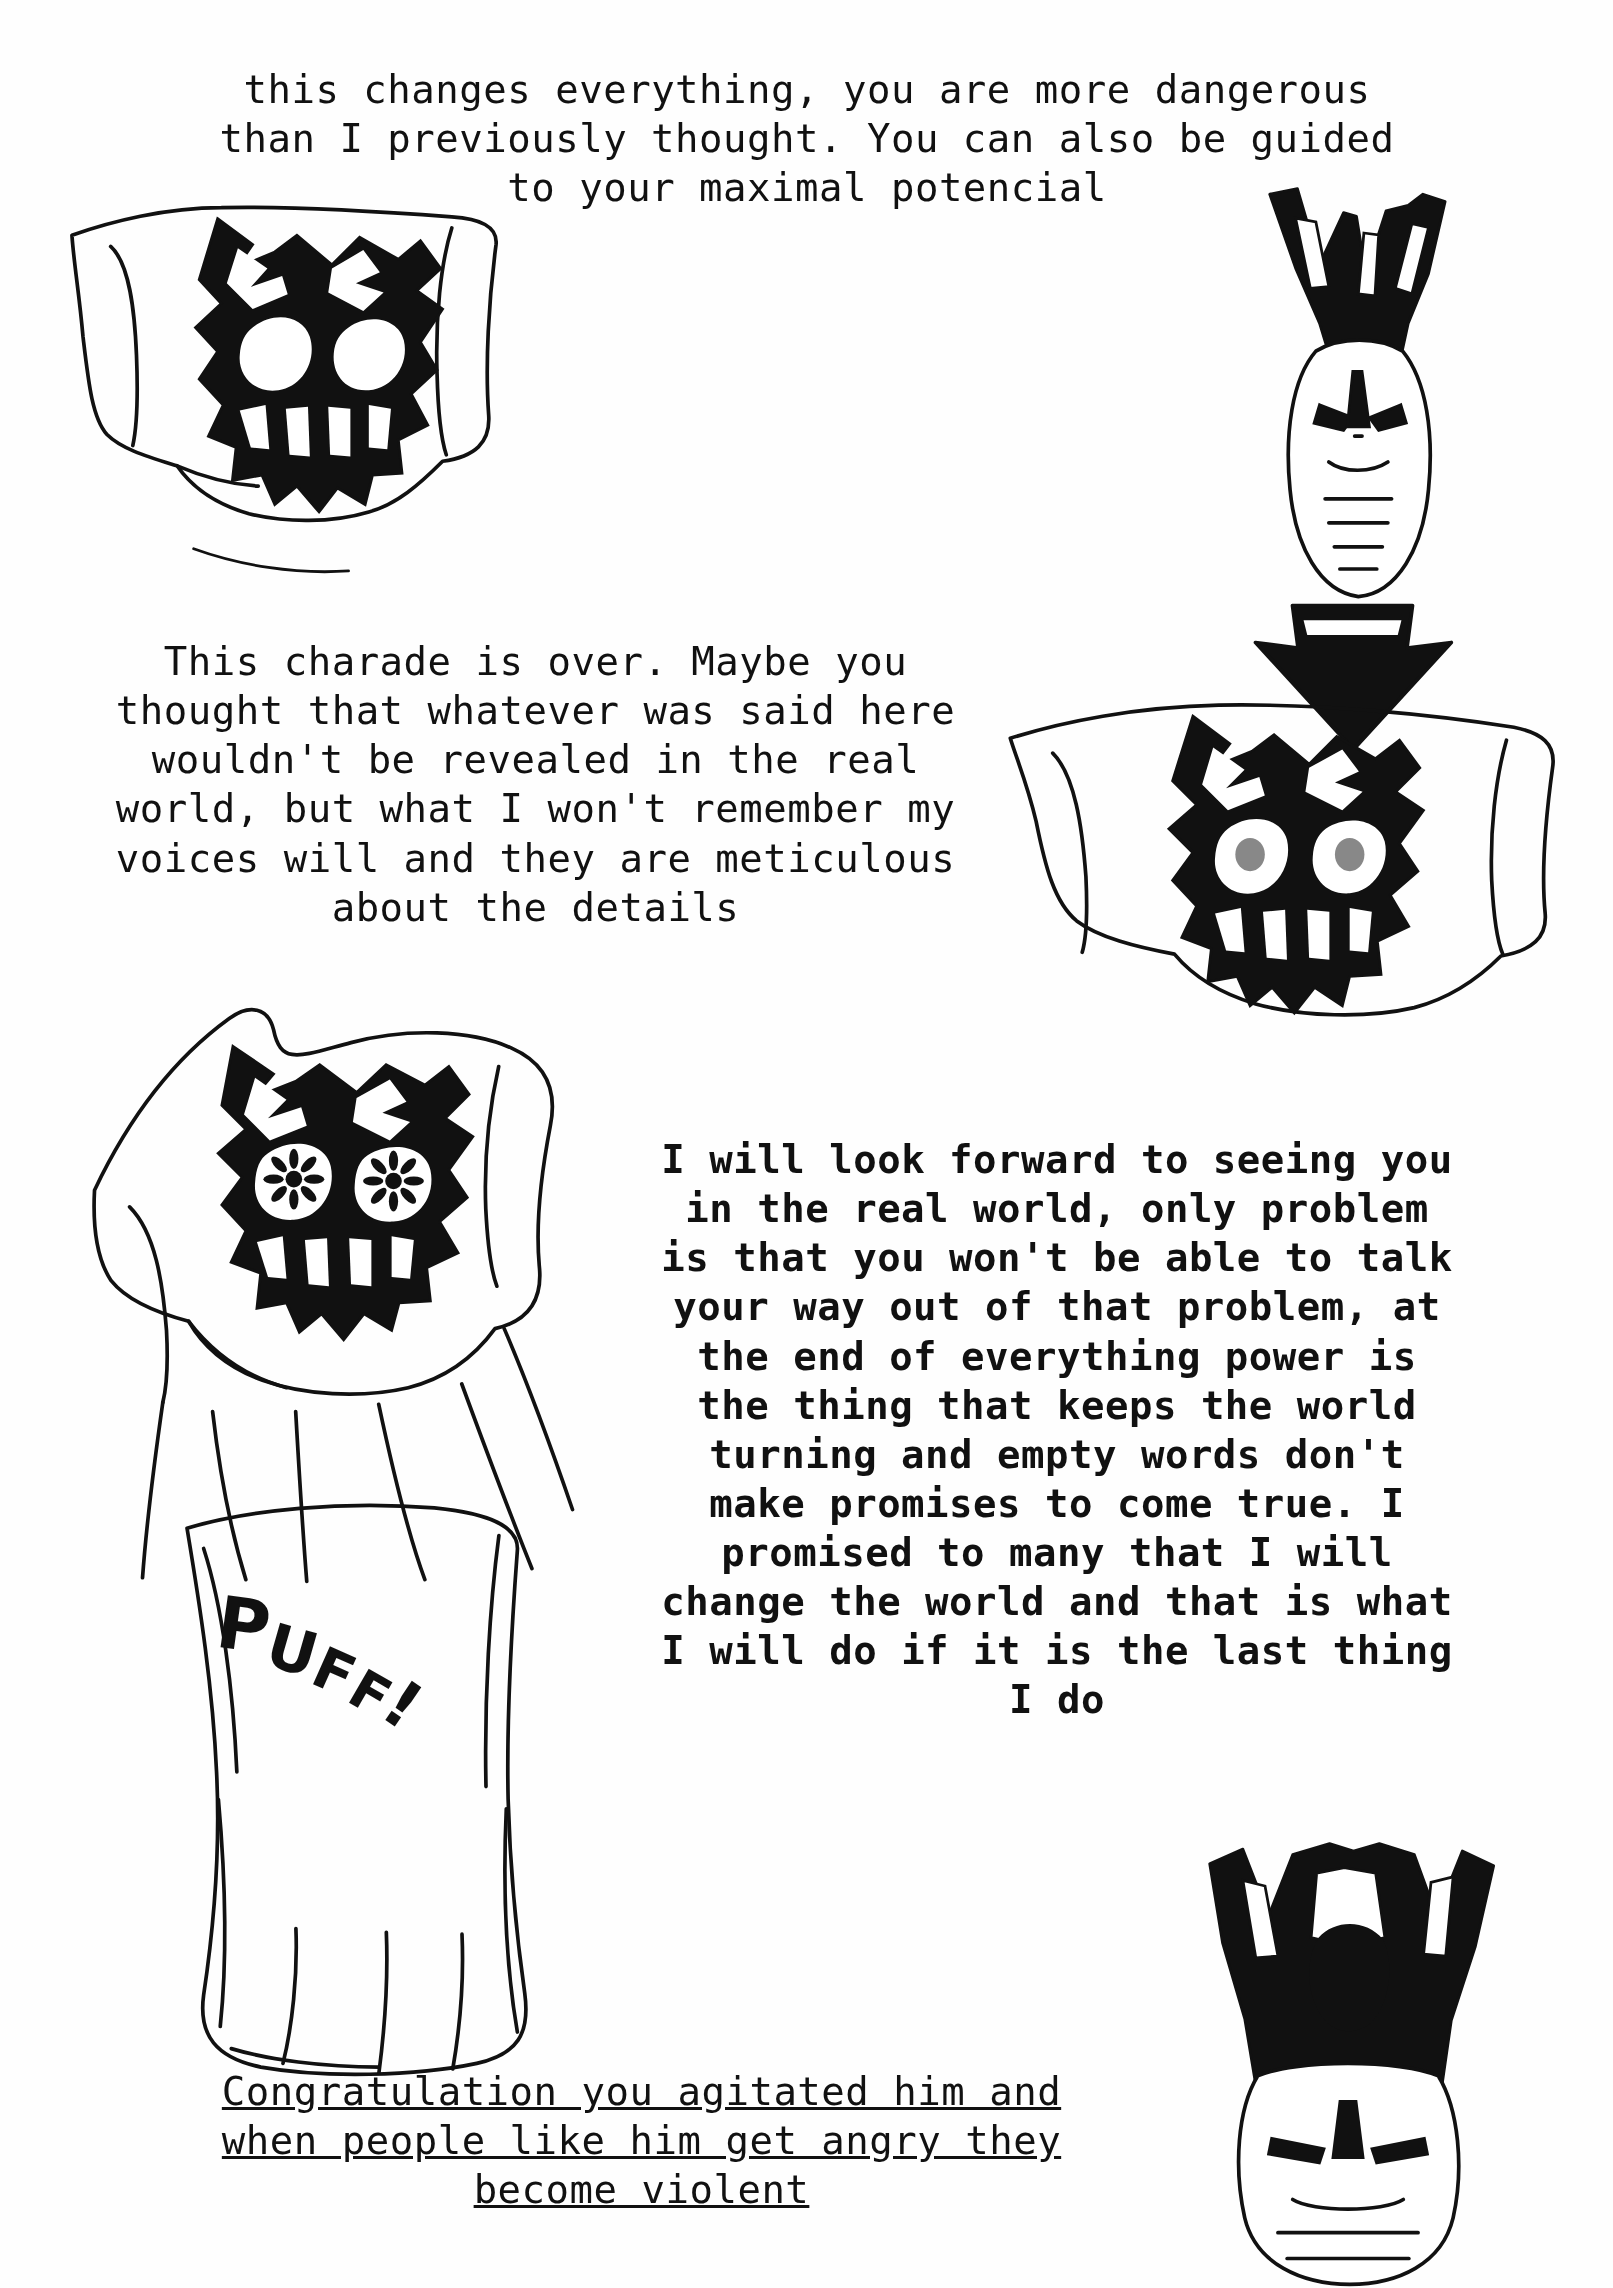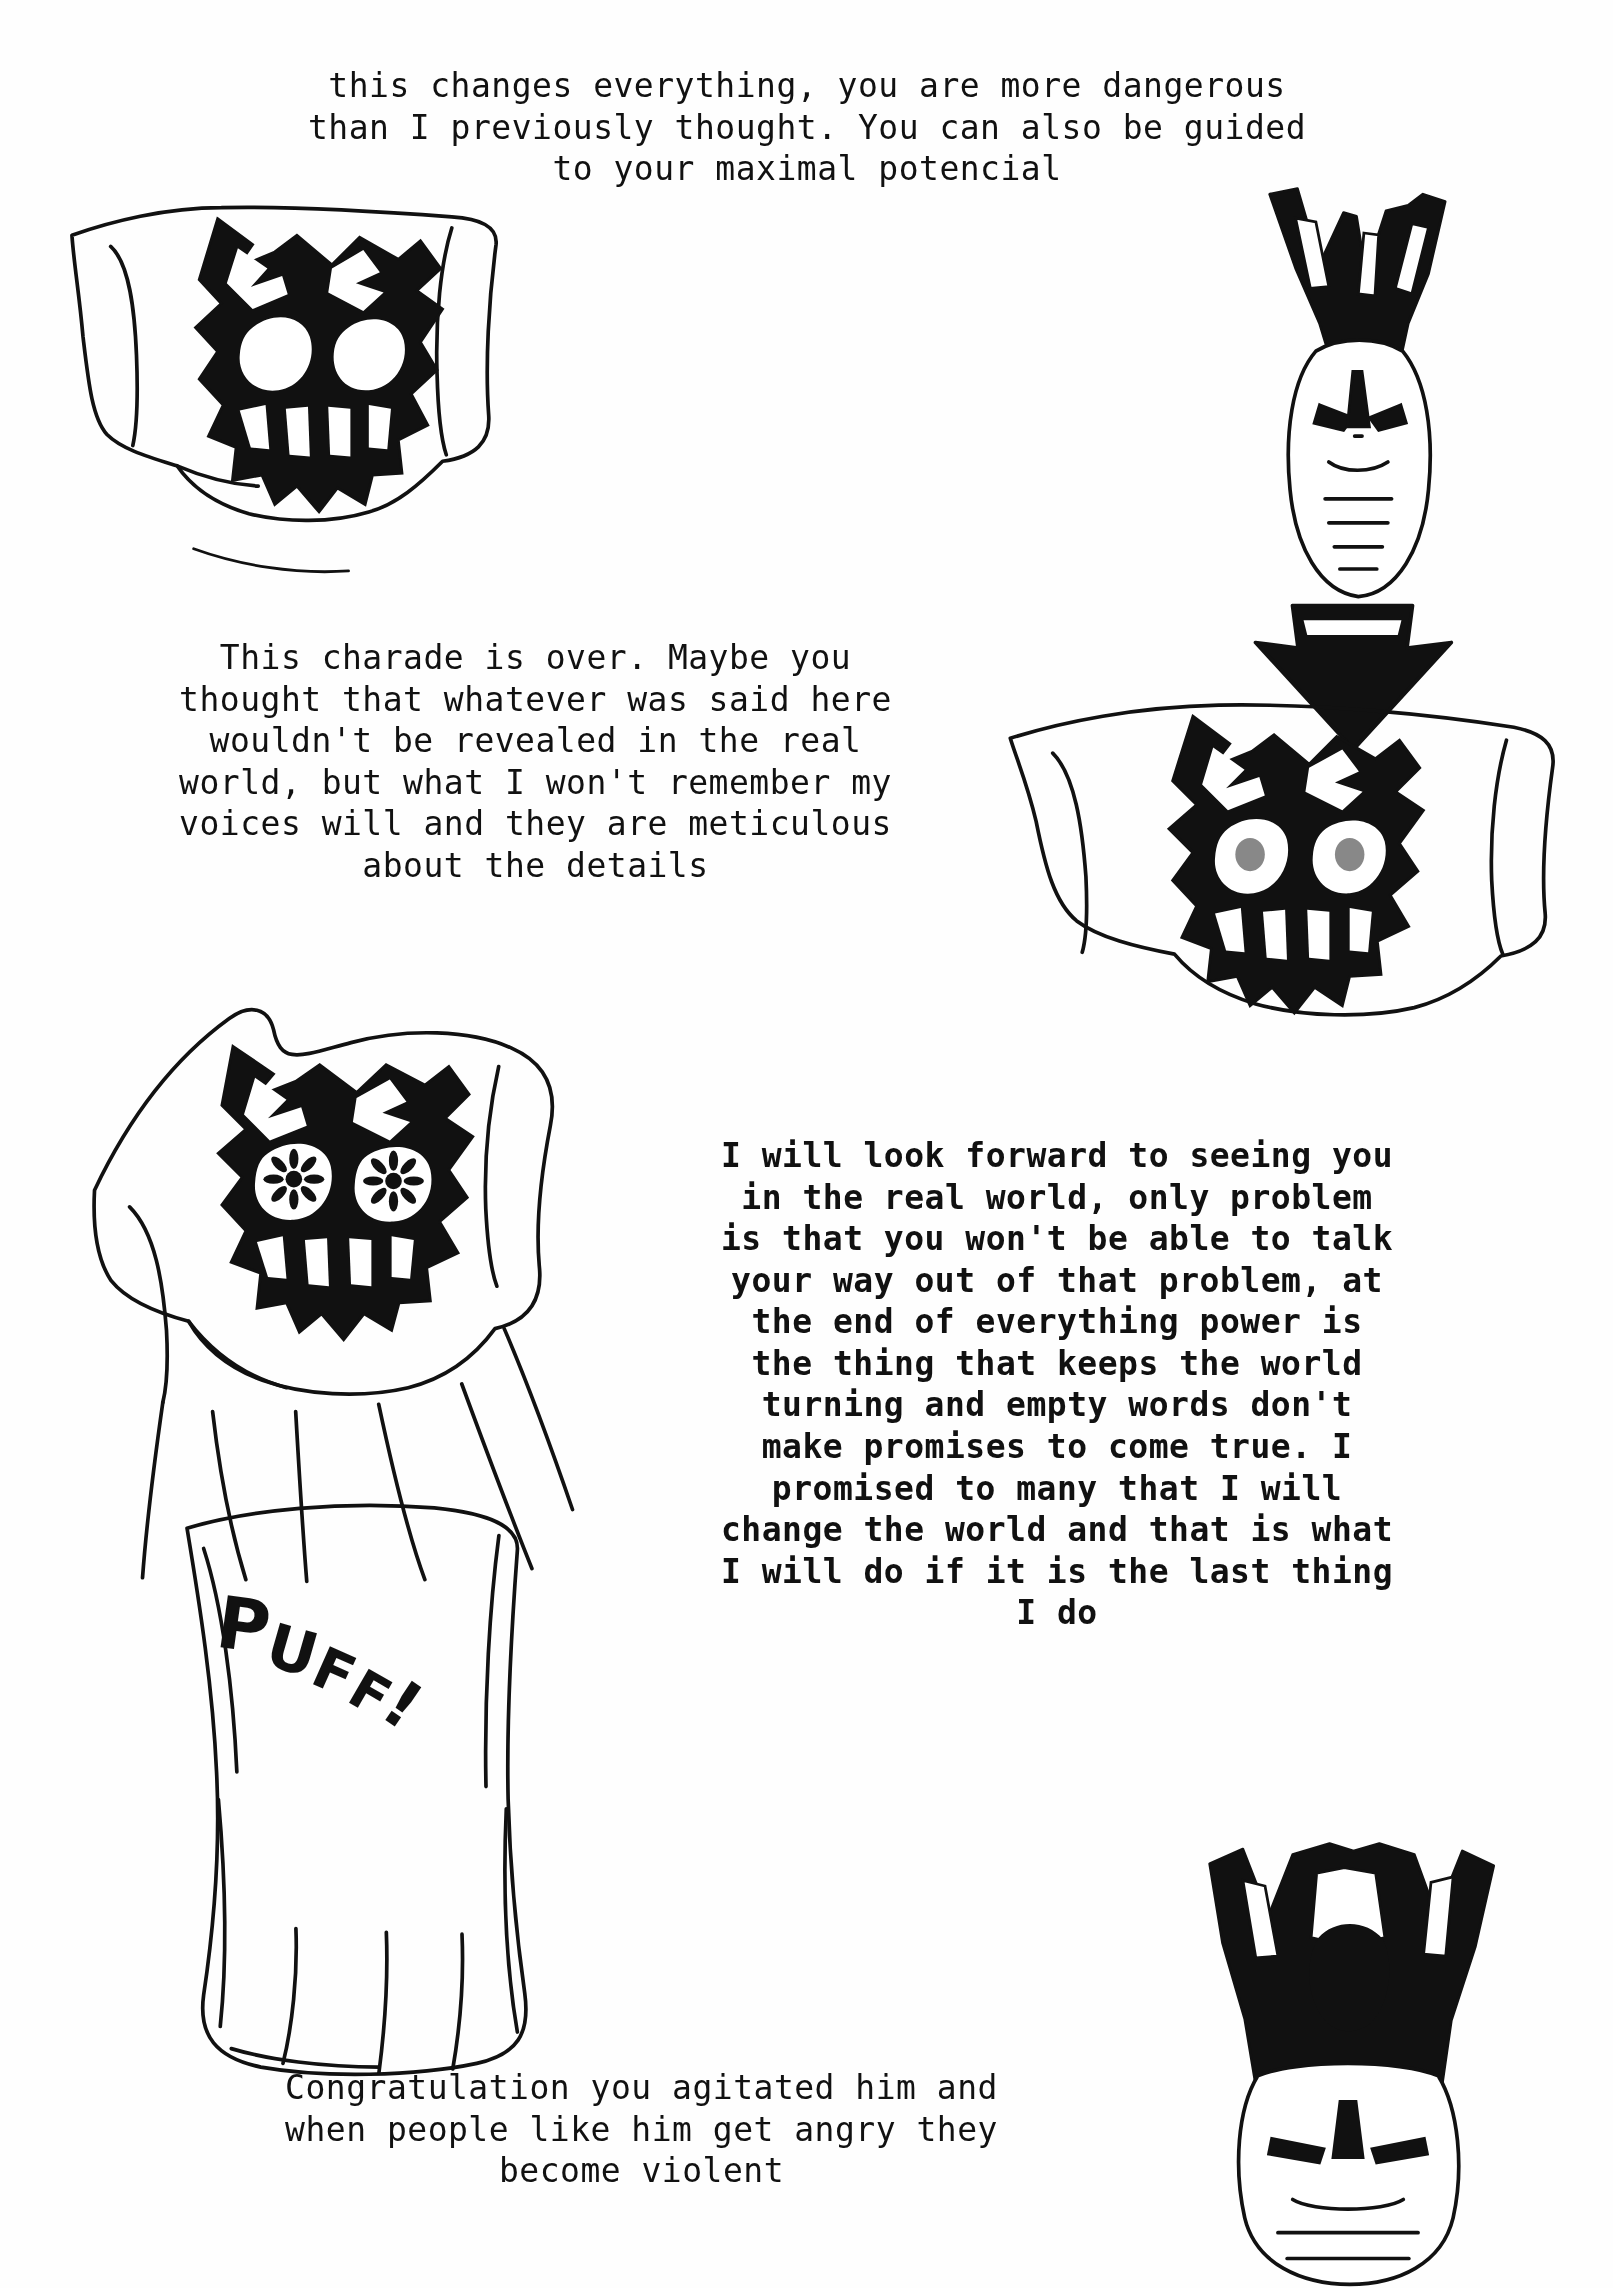--- a/index.html
+++ b/index.html
@@ -17,32 +17,32 @@
   }
   .page {
     position: absolute;
     inset: 0;
     background: #fefefe;
   }
   .text-block {
     position: absolute;
     text-align: center;
     font-family: "DejaVu Sans Mono", monospace;
-    font-size: 33px;
+    font-size: 39px;
     line-height: 1.26;
     color: #111111;
     white-space: pre-line;
     letter-spacing: 0.5px;
   }
   
   #txt-top      { left: 138px;  top: 65px;   width: 1338px; }
   #txt-questions{ left: 683px;  top: 397px;  width: 443px;  }
   #txt-charade  { left: 37px;   top: 637px;  width: 997px; }
   #txt-forward  { left: 591px;  top: 1135px; width: 932px; font-weight: bold; }
-  #txt-congrats { left: 111px;  top: 2067px; width: 1061px; }
+  #txt-congrats { left: 111px;  top: 2067px; width: 1061px; text-decoration: underline; }
 
   
   .art {
     position: absolute;
   }
   .art svg { display: block; width: 100%; height: 100%; }
 
   #art-skull-tl   { left: 55px;   top: 180px;  width: 600px;  height: 461px; }
   #art-mask-tr    { left: 1181px; top: 185px;  width: 351px;  height: 480px; }
   #art-arrow      { left: 1237px; top: 600px;  width: 231px;  height: 157px; }

